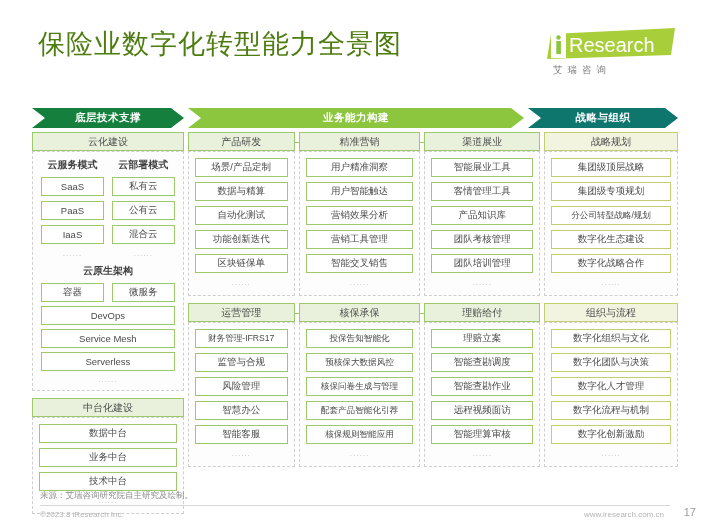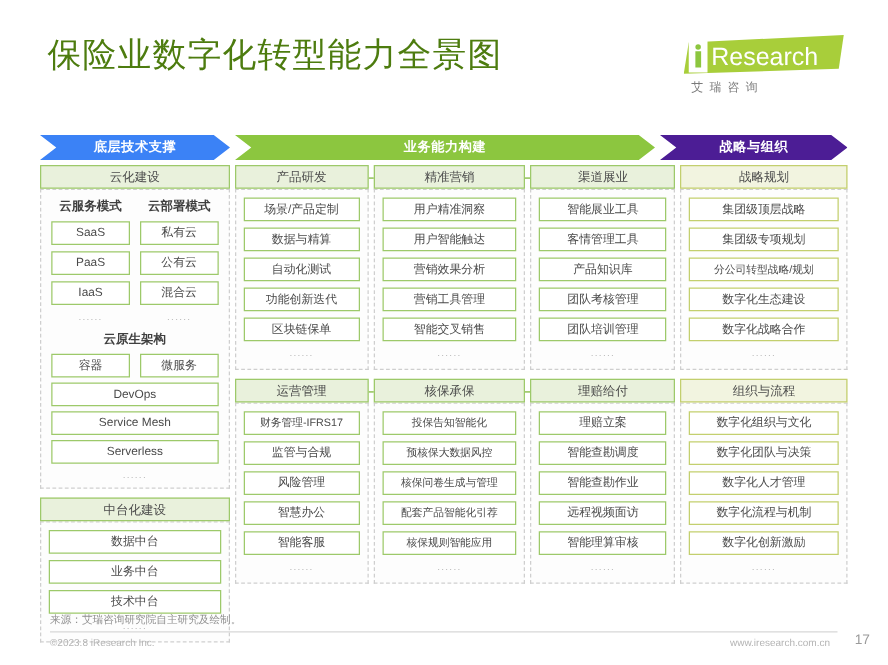--- a/index.html
+++ b/index.html
@@ -28,23 +28,23 @@
   
   .arrow-band {
     position: absolute; left: 32px; top: 108px; width: 646px; height: 20px;
     display: flex; align-items: stretch;
   }
   .arrow {
     position: relative; height: 20px; display: flex;
     align-items: center; justify-content: center;
     color: #ffffff; font-size: 10.5px; font-weight: bold; letter-spacing: .5px;
   }
-  .arrow-a { width: 152px; background: #3b82f6; clip-path: polygon(0 0, calc(100% - 13px) 0, 100% 50%, calc(100% - 13px) 100%, 0 100%, 13px 50%); }
+  .arrow-a { width: 152px; background: #15803d; clip-path: polygon(0 0, calc(100% - 13px) 0, 100% 50%, calc(100% - 13px) 100%, 0 100%, 13px 50%); }
   .arrow-b { width: 336px; margin-left: 4px; background: #8cc63f; clip-path: polygon(0 0, calc(100% - 13px) 0, 100% 50%, calc(100% - 13px) 100%, 0 100%, 13px 50%); }
-  .arrow-c { width: 150px; margin-left: 4px; background: #4c1d95; clip-path: polygon(0 0, calc(100% - 13px) 0, 100% 50%, calc(100% - 13px) 100%, 0 100%, 13px 50%); text-align: center; }
+  .arrow-c { width: 150px; margin-left: 4px; background: #0f766e; clip-path: polygon(0 0, calc(100% - 13px) 0, 100% 50%, calc(100% - 13px) 100%, 0 100%, 13px 50%); text-align: center; }
 
   
   .board {
     position: absolute; left: 32px; top: 132px; width: 646px; height: 338px;
     display: flex; gap: 4px;
   }
   .col { display: flex; flex-direction: column; }
   .col-tech { width: 152px; }
   .col-w2 { width: 107px; }
   .col-w3 { width: 122px; }

